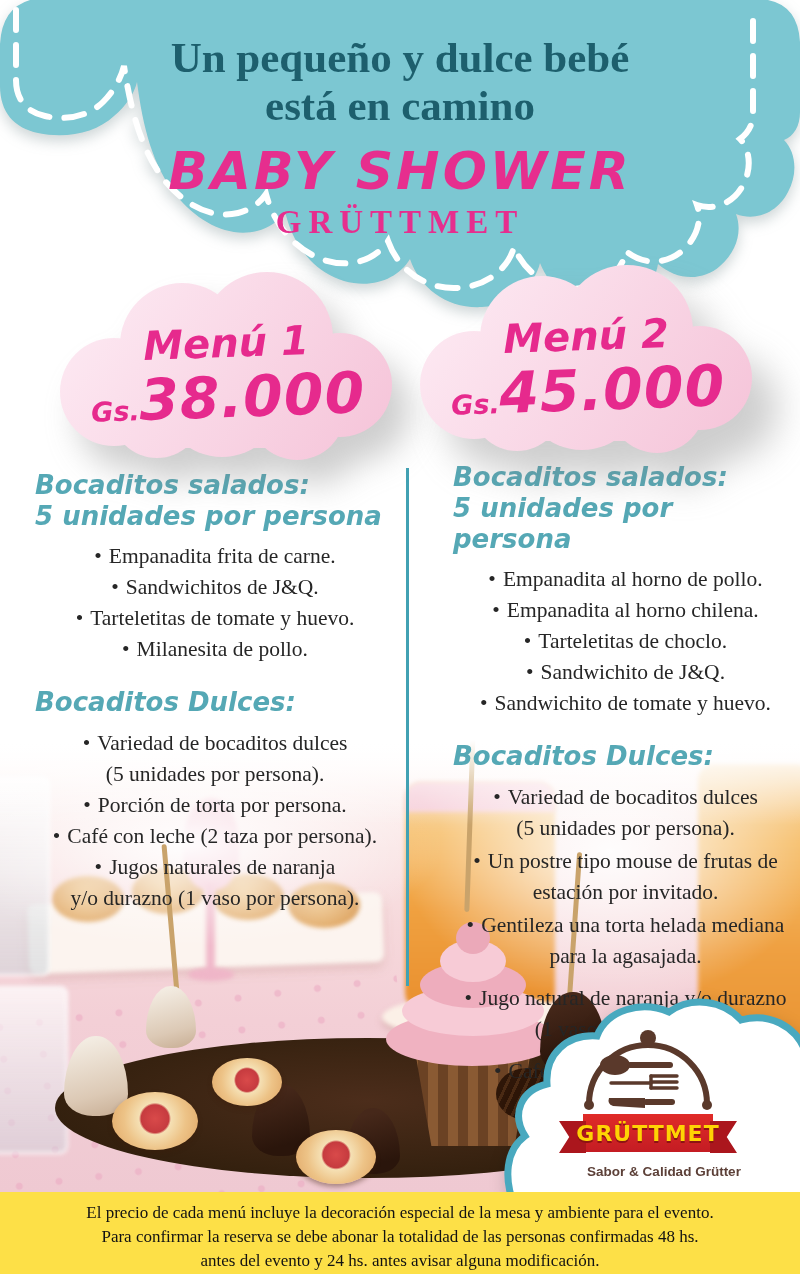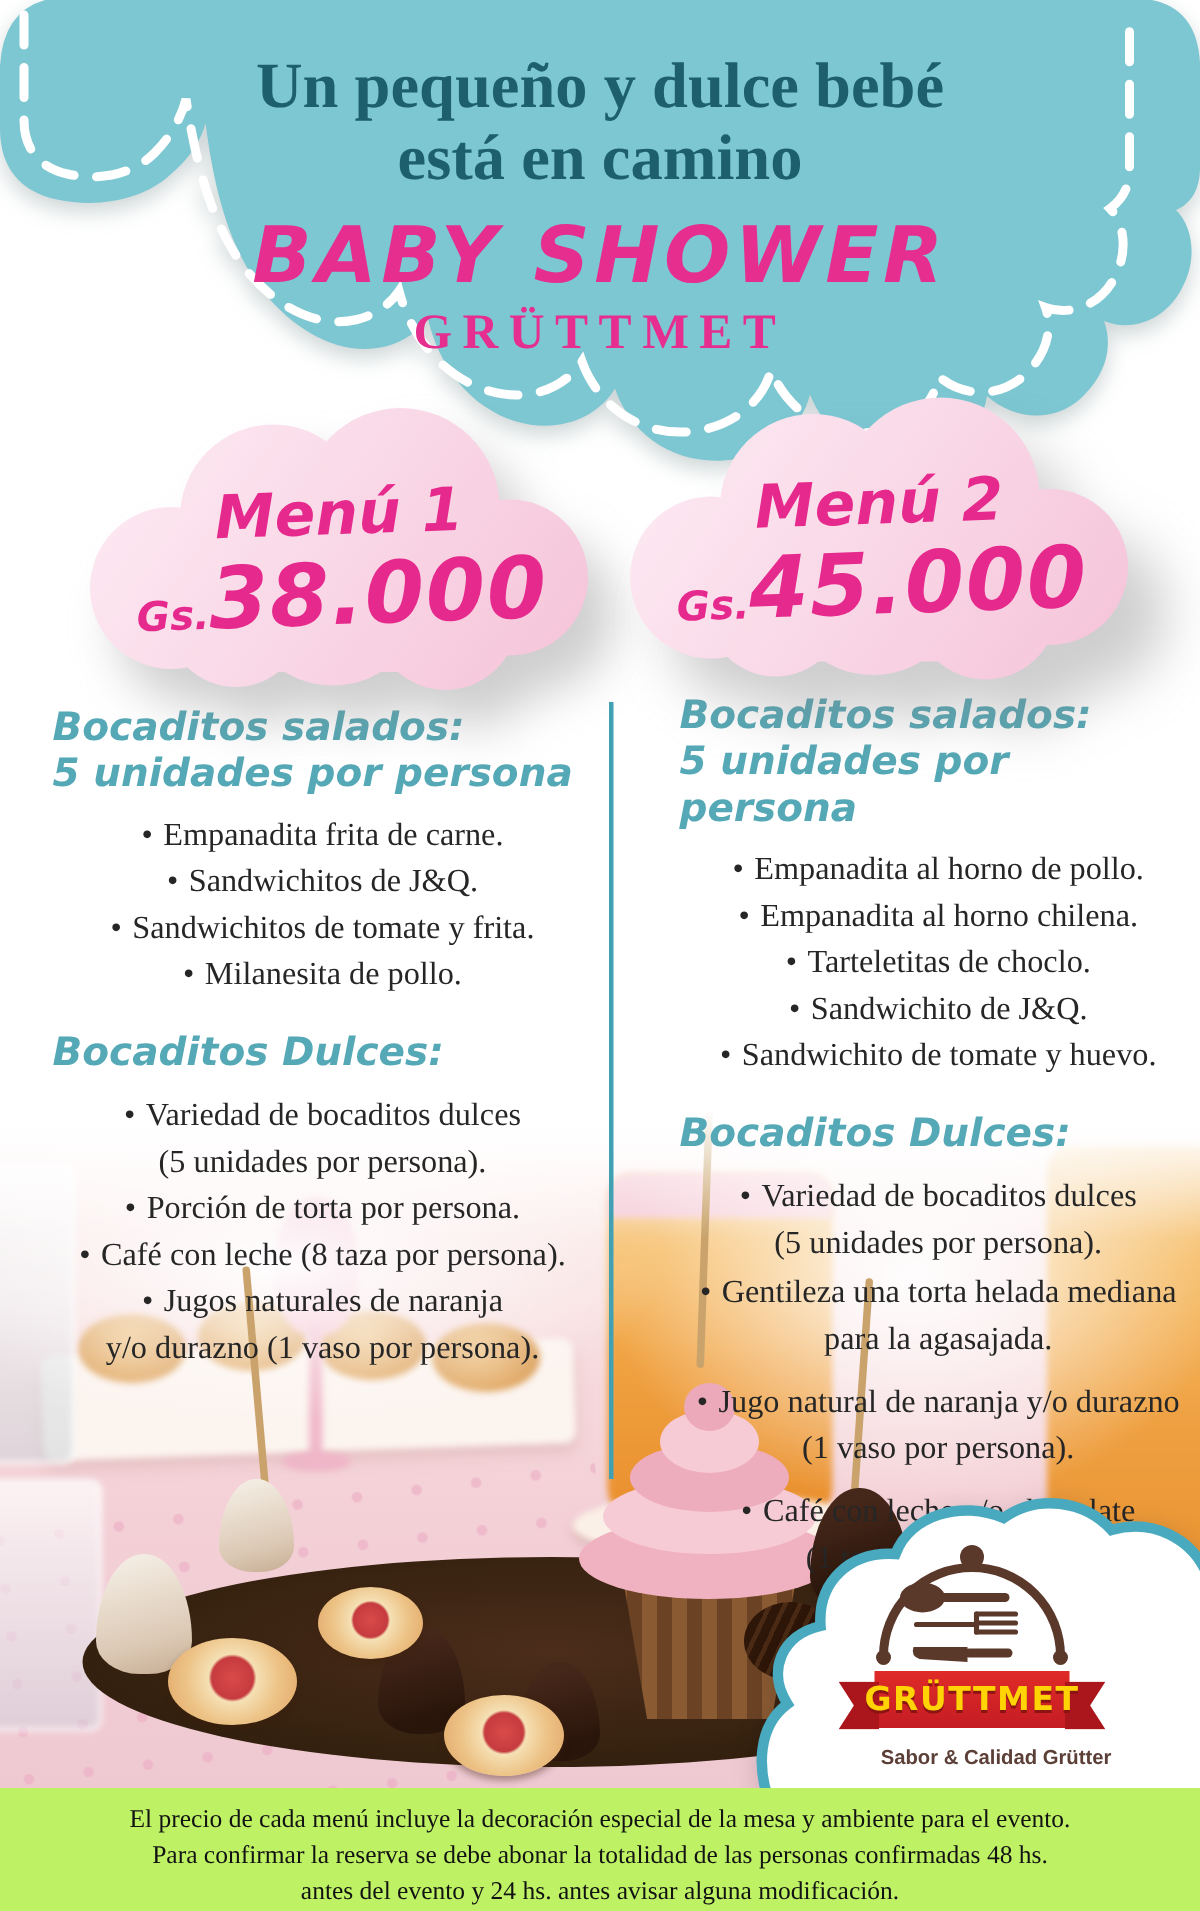--- a/index.html
+++ b/index.html
@@ -145,21 +145,21 @@
   .logo-banner::before{ left:-24px; clip-path:polygon(0 0,100% 0,100% 100%,0 100%,38% 50%); }
   .logo-banner::after{ right:-24px; clip-path:polygon(0 0,100% 0,62% 50%,100% 100%,0 100%); }
   .logo-brand{ font-family:"DejaVu Sans", sans-serif; font-weight:bold; font-size:22px;
      color:#ffd304; letter-spacing:1px; text-shadow:0 2px 0 #8c1313; }
   .logo-tagline{ position:absolute; left:16px; top:162px; width:306px; text-align:center;
      font-family:"Liberation Sans", sans-serif; font-weight:bold; font-size:13.5px;
      color:#5c4038; }
 
   
   .footer{ position:absolute; left:0; top:1192px; width:800px; height:82px;
-     background:#bef264; z-index:6; text-align:center; padding-top:9px; }
+     background:#fde047; z-index:6; text-align:center; padding-top:9px; }
   .footer div{ font-family:"Liberation Serif", serif; font-size:17px; line-height:24px;
      color:#121212; }
 </style>
 </head>
 <body>
 
 <div class="poster">
 
   <div class="photo">
     <div class="ph-base"></div>
@@ -290,29 +290,29 @@
       </div>
     </div>
   </div>
 
   <div class="col col-left">
     <div class="sec-head">Bocaditos salados:</div>
     <div class="sec-head">5 unidades por persona</div>
     <div class="items">
       <div class="item">Empanadita frita de carne.</div>
       <div class="item">Sandwichitos de J&amp;Q.</div>
-      <div class="item">Sandwichitos de tomate y frita.</div>
+      <div class="item">Tarteletitas de tomate y huevo.</div>
       <div class="item">Milanesita de pollo.</div>
     </div>
     <div class="sec-head sweet">Bocaditos Dulces:</div>
     <div class="items sweet-items">
       <div class="item">Variedad de bocaditos dulces
 (5 unidades por persona).</div>
       <div class="item">Porción de torta por persona.</div>
-      <div class="item">Café con leche (8 taza por persona).</div>
+      <div class="item">Café con leche (2 taza por persona).</div>
       <div class="item">Jugos naturales de naranja
 y/o durazno (1 vaso por persona).</div>
     </div>
   </div>
 
   <div class="divider"></div>
 
   <div class="col col-right">
     <div class="sec-head">Bocaditos salados:</div>
     <div class="sec-head">5 unidades por persona</div>
@@ -320,20 +320,22 @@
       <div class="item">Empanadita al horno de pollo.</div>
       <div class="item">Empanadita al horno chilena.</div>
       <div class="item">Tarteletitas de choclo.</div>
       <div class="item">Sandwichito de J&amp;Q.</div>
       <div class="item">Sandwichito de tomate y huevo.</div>
     </div>
     <div class="sec-head sweet">Bocaditos Dulces:</div>
     <div class="items sweet-items">
       <div class="item">Variedad de bocaditos dulces
 (5 unidades por persona).</div>
+      <div class="item">Un postre tipo mouse de frutas de
+estación por invitado.</div>
       <div class="item">Gentileza una torta helada mediana
 para la agasajada.</div>
       <div class="item gap">Jugo natural de naranja y/o durazno
 (1 vaso por persona).</div>
       <div class="item gap">Café con leche y/o chocolate
 (1 taza por persona).</div>
     </div>
   </div>
 
   <div class="logo-cloud">

